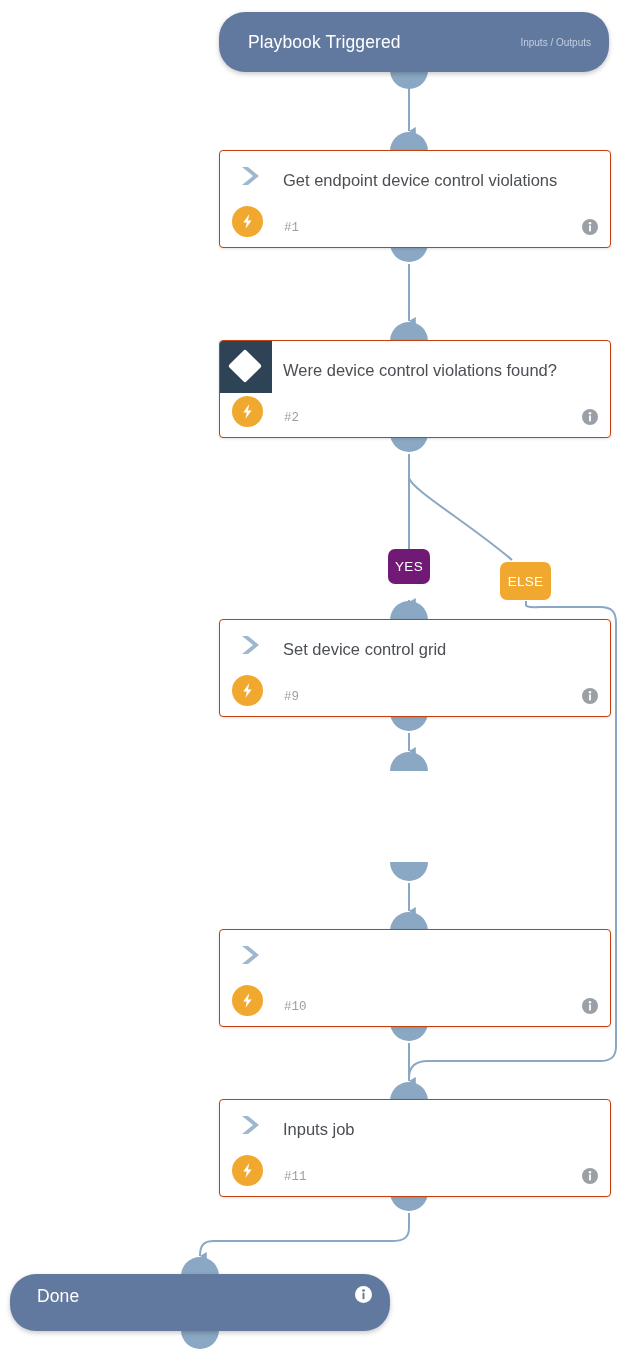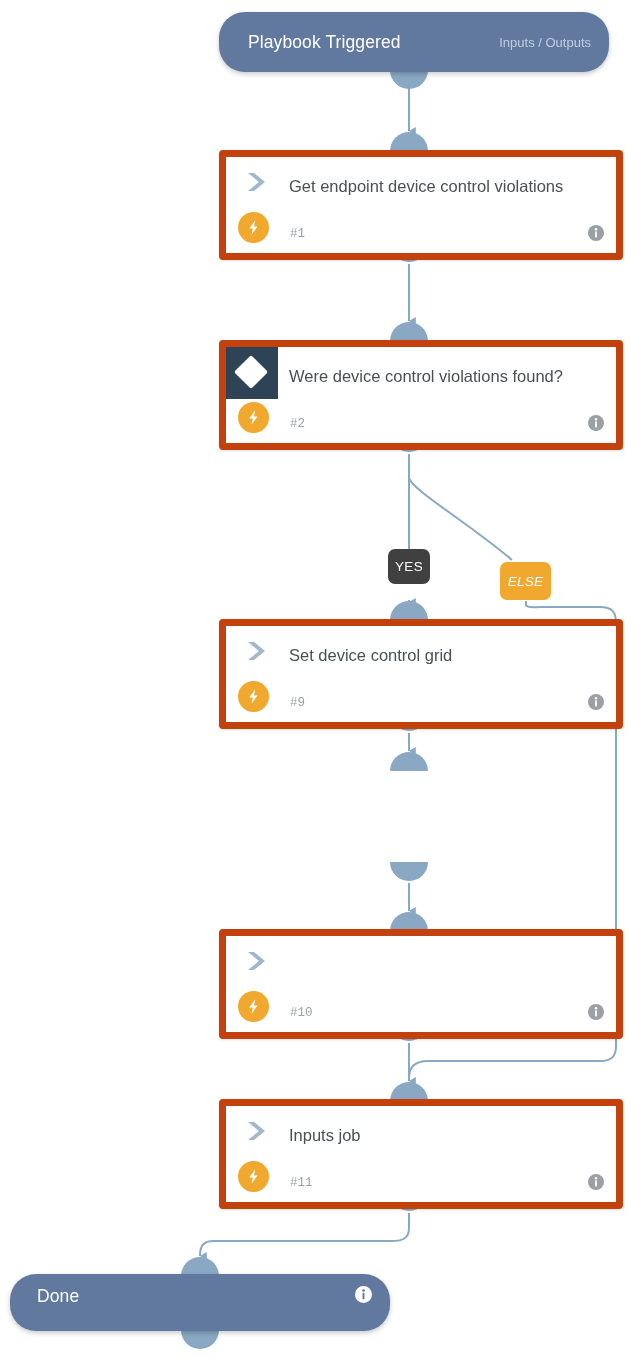--- a/index.html
+++ b/index.html
@@ -49,32 +49,32 @@
     align-items: center;
     z-index: 3;
   }
   .pill .pill-title {
     color: #ffffff;
     font-size: 17.5px;
     letter-spacing: .1px;
   }
   .pill .pill-sub {
     color: #c3cde0;
-    font-size: 13px;
+    font-size: 10px;
     margin-left: auto;
   }
   .pill .info-white {
     margin-left: auto;
   }
 
   
   .card {
     position: absolute;
     background: #ffffff;
-    border: 7px solid #c2410c;
+    border: 1px solid #c2410c;
     border-radius: 4px;
     box-shadow: 0 1px 3px rgba(0,0,0,0.12);
     z-index: 3;
     overflow: hidden;
   }
   .card-body {
     position: relative;
     height: 100%;
   }
   .card-title {
@@ -150,22 +150,22 @@
     position: absolute;
     border-radius: 7px;
     display: flex;
     align-items: center;
     justify-content: center;
     color: #ffffff;
     font-size: 13.5px;
     letter-spacing: .3px;
     z-index: 5;
   }
-  .badge.yes { background: #404040; }
-  .badge.els { background: #f0a92e; font-style: italic; }
+  .badge.yes { background: #701a75; }
+  .badge.els { background: #f0a92e; }
 </style>
 </head>
 <body>
 
 <div id="canvas">
 
   <svg id="edges" viewBox="0 0 630 1359" width="630" height="1359">
     <defs>
       <marker id="arrow" markerWidth="9" markerHeight="9" refX="4.4" refY="7.4" orient="auto" markerUnits="userSpaceOnUse">
         <path d="M0.4,0.6 L4.4,7.6 L8.4,0.6 Z" fill="#8aa8c4"></path>

